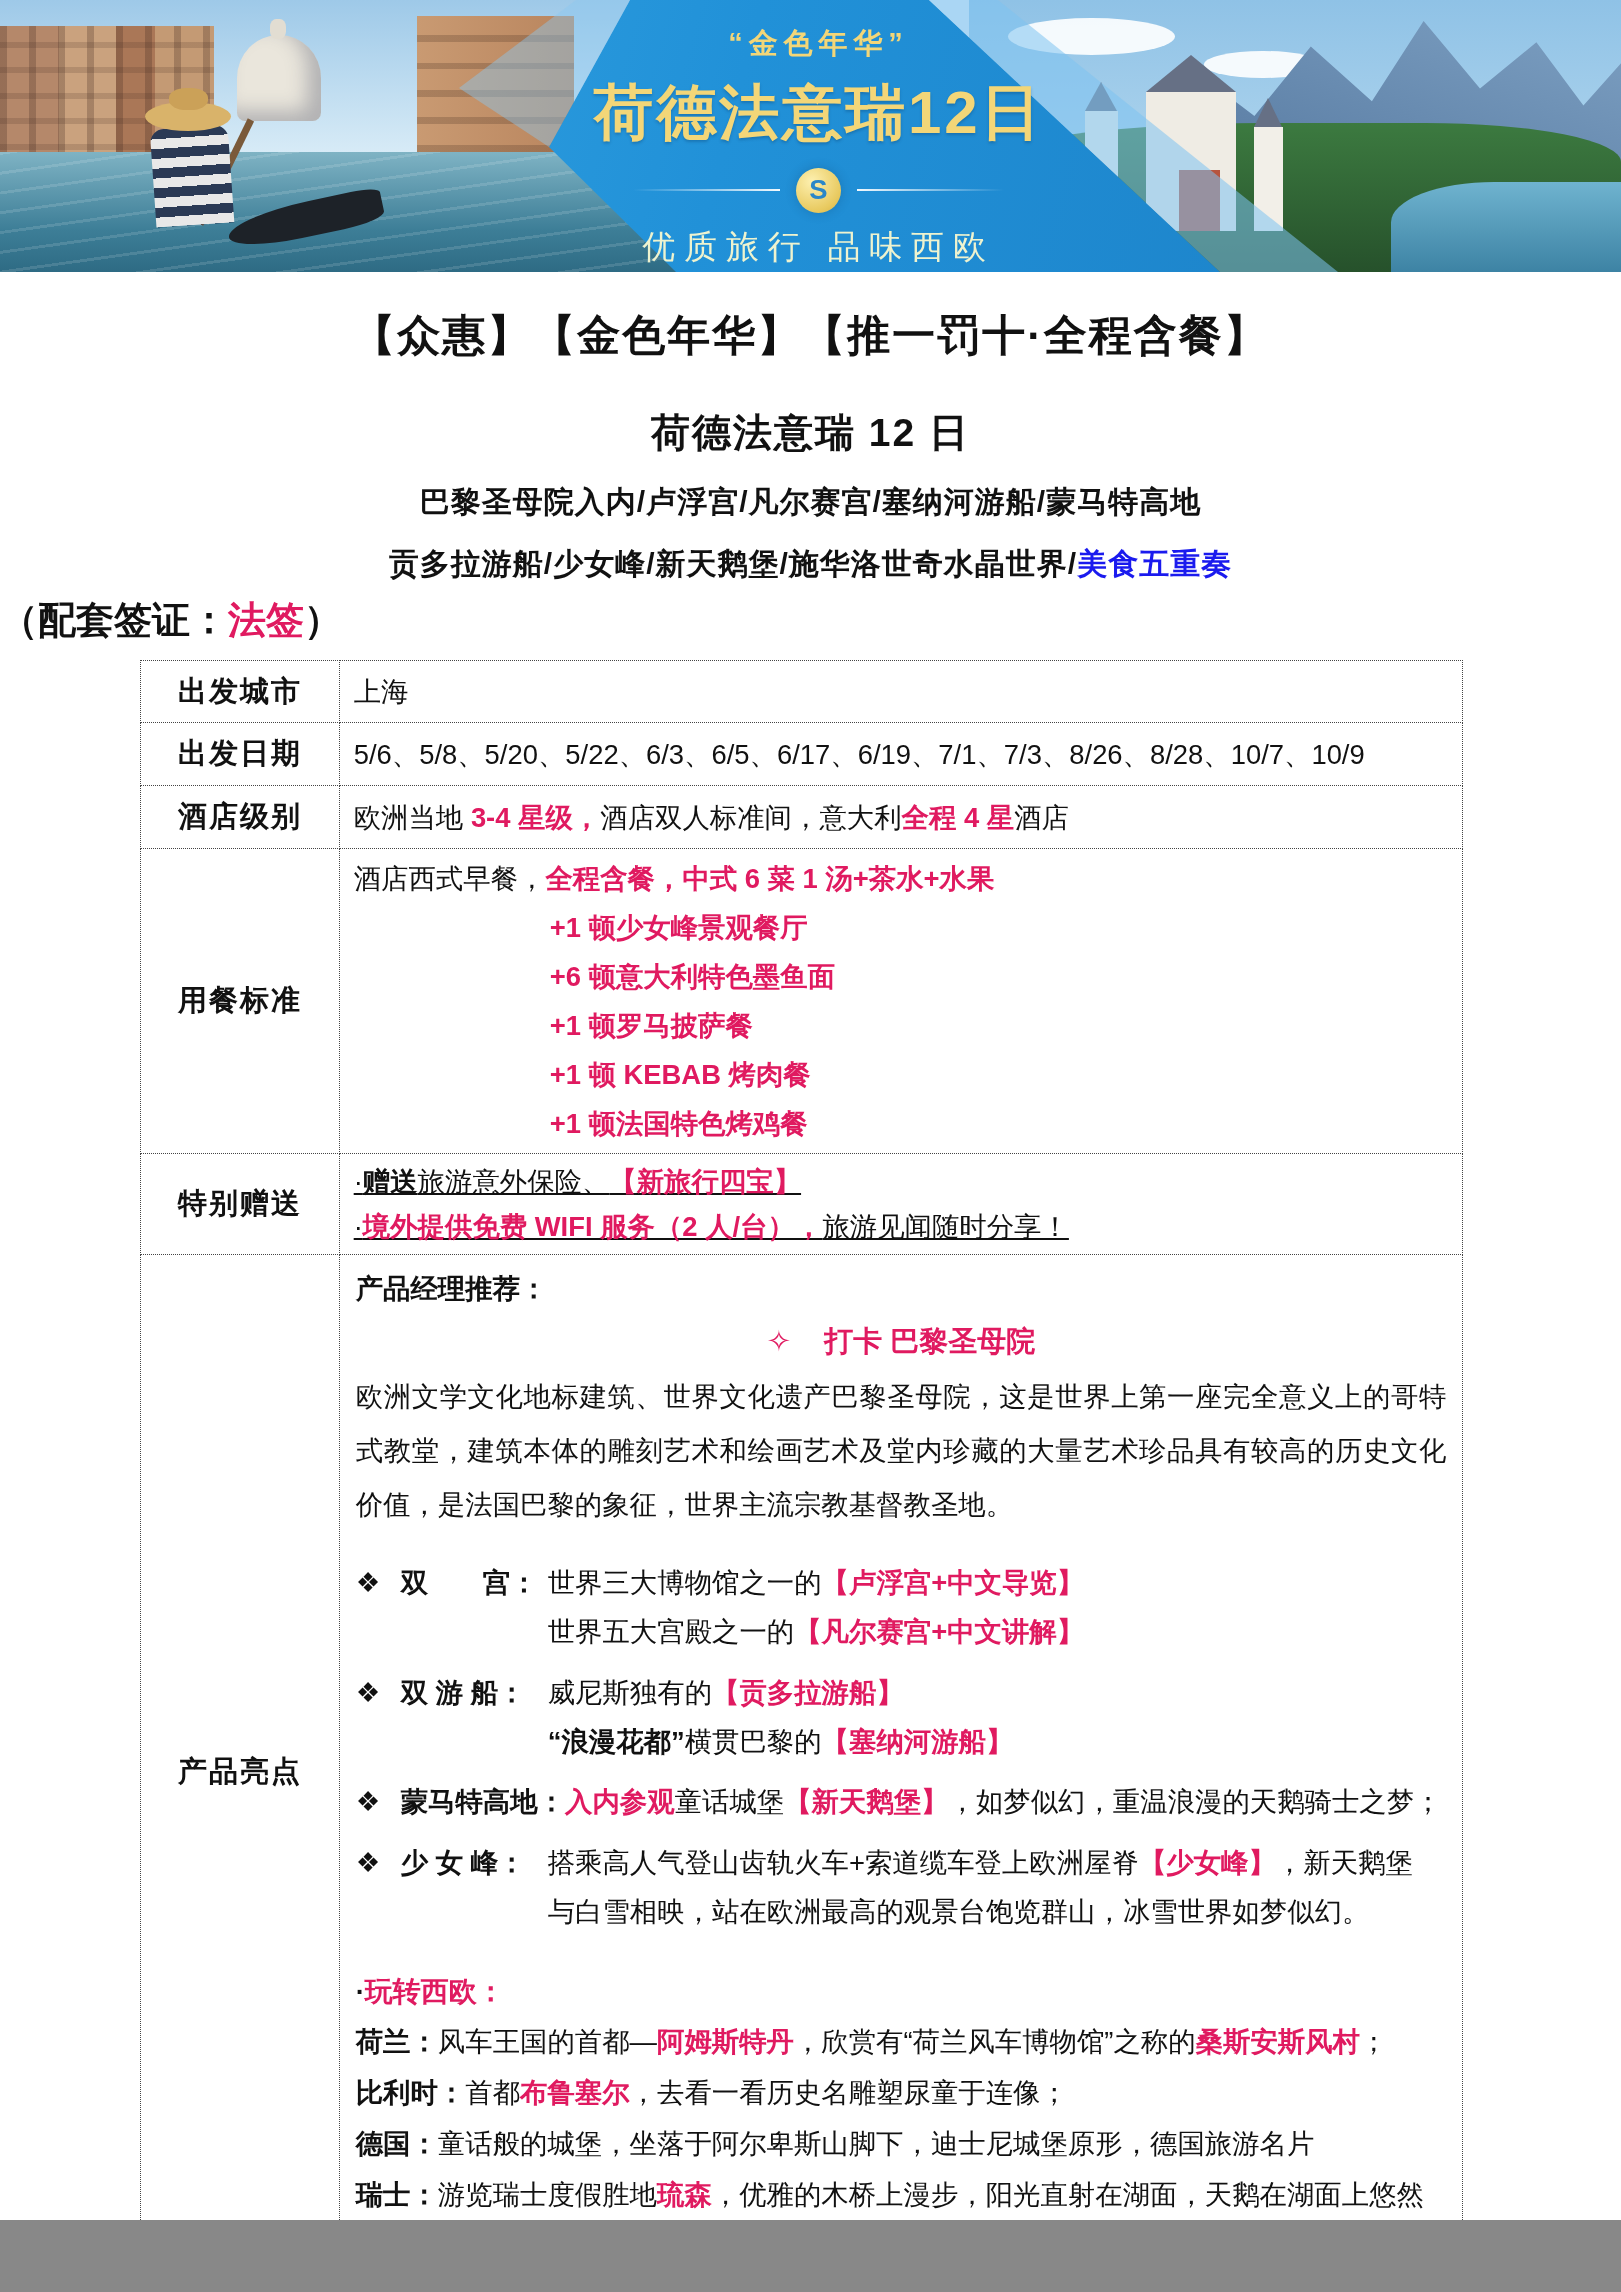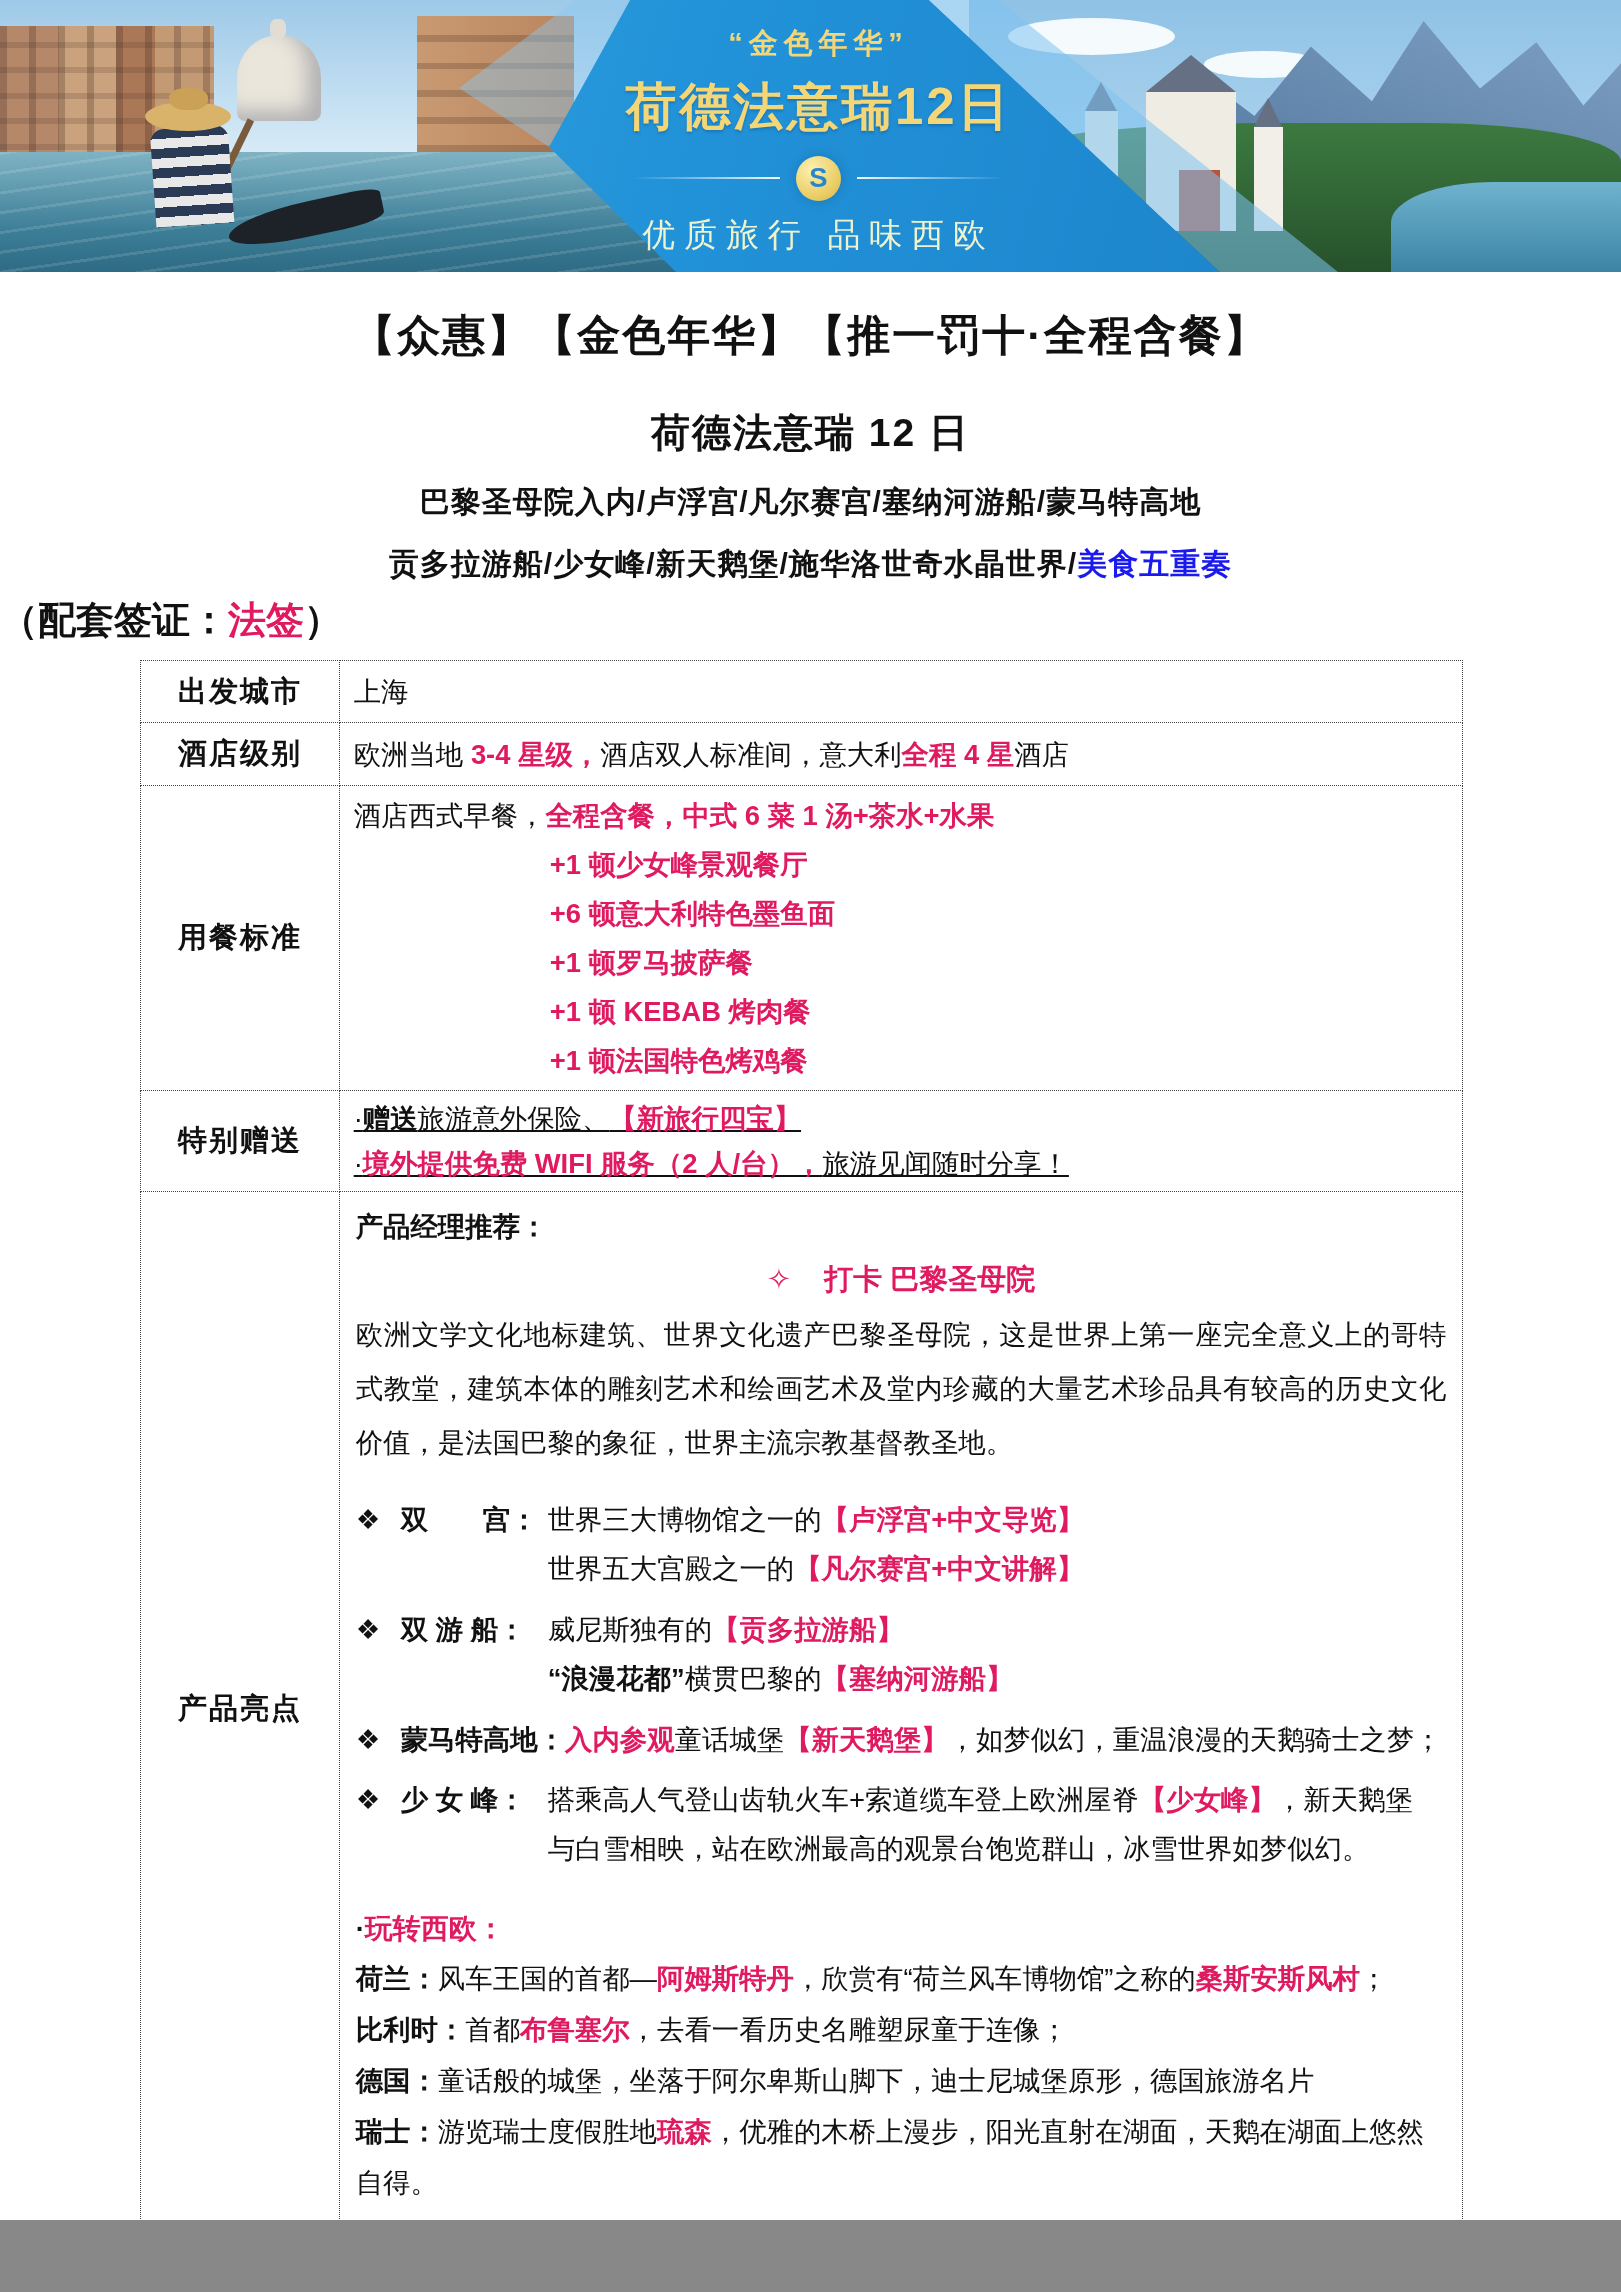--- a/index.html
+++ b/index.html
@@ -56,21 +56,21 @@
   .t3{left:169px;width:29px;height:104px;} .t3::before{border-left-width:14.7px;border-right-width:14.7px;}
   .gate{position:absolute;left:94px;bottom:0;width:41px;height:61px;background:#b6543e;}
   .band{position:absolute;inset:0;
      background:linear-gradient(105deg,#3aa9e4 0%,#2191d8 45%,#1b7ec4 100%);
      clip-path:polygon(630px 0,929px 0,1220px 272px,676px 272px,549px 147px);}
   .band-strip{position:absolute;inset:0;}
   .band-strip.s1{background:rgba(125,195,240,.55);clip-path:polygon(929px 0,998px 0,1338px 272px,1220px 272px);}
   .band-strip.s2{background:rgba(140,200,240,.45);clip-path:polygon(576px 0,630px 0,549px 147px,459px 88px);}
   .band-content{position:absolute;left:588px;top:0;width:461px;height:100%;text-align:center;}
   .b-quote{margin-top:23.5px;font-size:29px;font-weight:700;letter-spacing:5.9px;color:var(--gold);}
-  .b-title{margin-top:9.8px;font-size:51px;font-weight:800;letter-spacing:2.9px;color:var(--gold);
+  .b-title{margin-top:9.8px;font-size:60px;font-weight:800;letter-spacing:2.9px;color:var(--gold);
      text-shadow:0 2px 2.9px rgba(0,40,80,.25);}
   .b-logo-row{margin-top:13.7px;display:flex;align-items:center;justify-content:center;gap:15.7px;}
   .b-line{width:147px;height:2px;background:linear-gradient(90deg,transparent,rgba(255,255,255,.95));}
   .b-line.r{transform:scaleX(-1);}
   .b-circle{width:45px;height:45px;border-radius:50%;display:flex;align-items:center;justify-content:center;
      background:radial-gradient(circle at 35% 30%,#fdf0b0,#e8c95e 70%,#d4af45);box-shadow:0 0 11.8px rgba(0,30,60,.2);}
   .b-s{font-size:27.4px;font-weight:800;color:#2a86c8;}
   .b-tagline{margin-top:11.8px;font-size:33px;letter-spacing:8.8px;color:#eef3cf;}
 
   
@@ -161,20 +161,24 @@
   <div class="sub"><span>贡多拉游船/少女峰/新天鹅堡/施华洛世奇水晶世界/</span><span class="blue">美食五重奏</span></div>
   <div class="visa"><span>（配套签证：</span><span class="pink">法签</span><span>）</span></div>
 
   <table class="info">
     <tbody>
         <tr class="simple">
       <td class="lab">出发城市</td>
       <td class="val">上海</td>
     </tr>
     <tr class="simple">
+      <td class="lab">出发日期</td>
+      <td class="val">5/6、5/8、5/20、5/22、6/3、6/5、6/17、6/19、7/1、7/3、8/26、8/28、10/7、10/9</td>
+    </tr>
+    <tr class="simple">
       <td class="lab">酒店级别</td>
       <td class="val"><span>欧洲当地 </span><span class="pink">3-4 星级，</span><span>酒店双人标准间，意大利</span><span class="pink">全程 4 星</span><span>酒店</span></td>
     </tr>
     <tr>
       <td class="lab">用餐标准</td>
       <td class="val">
         <div class="m-line"><span>酒店西式早餐，</span><span class="pink">全程含餐，中式 6 菜 1 汤+茶水+水果</span></div>
         <div class="m-extra">+1 顿少女峰景观餐厅</div>
         <div class="m-extra">+6 顿意大利特色墨鱼面</div>
         <div class="m-extra">+1 顿罗马披萨餐</div>

